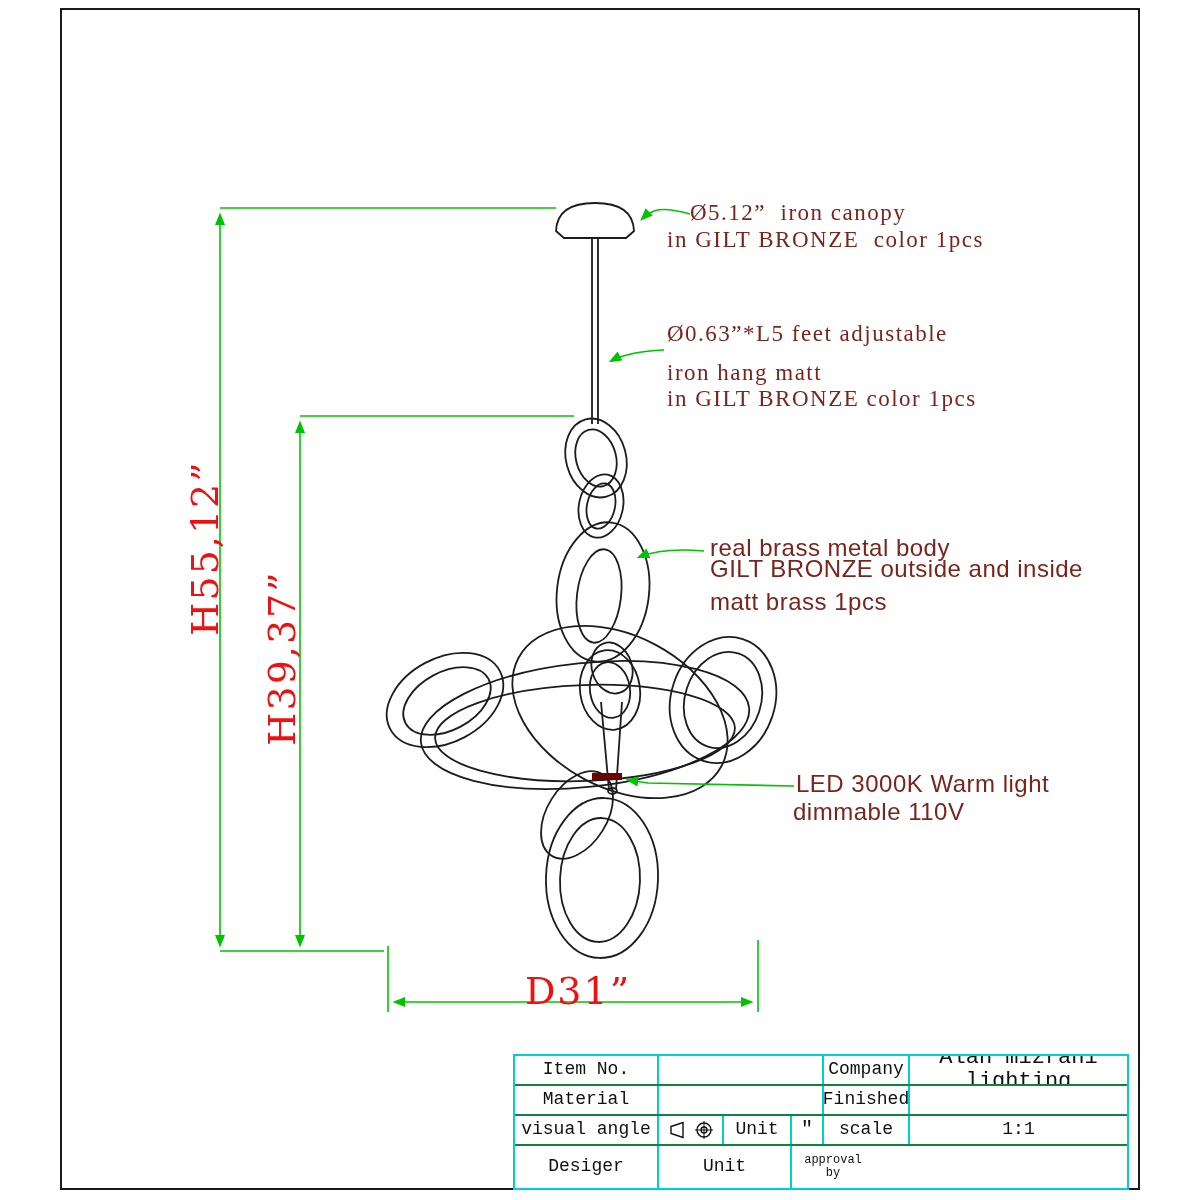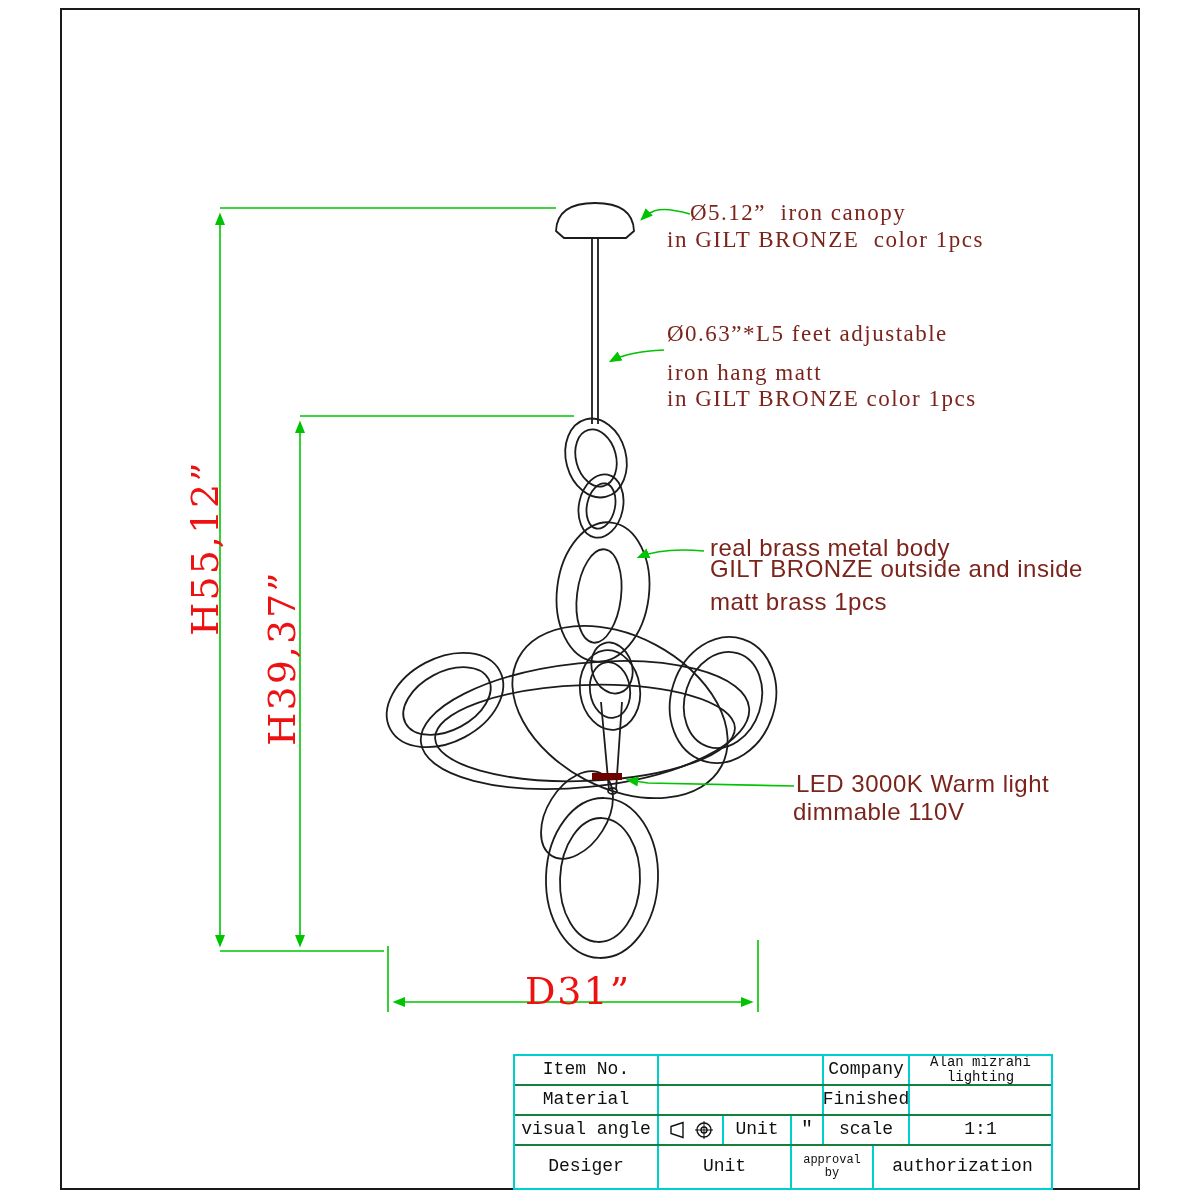--- a/index.html
+++ b/index.html
@@ -4,30 +4,30 @@
 <style>
   *{box-sizing:border-box;margin:0;padding:0}
   html,body{width:1200px;height:1200px;background:#fff;overflow:hidden}
   body{position:relative;font-family:"DejaVu Sans Mono",monospace;color:#111}
   .page-border{position:absolute;left:60px;top:8px;width:1080px;height:1182px;border:2px solid #1a1a1a}
   svg.draw{position:absolute;left:0;top:0;width:1200px;height:1200px}
   .ann{position:absolute;color:#7b241c;font-size:23px;letter-spacing:1.5px;white-space:pre;font-family:Liberation Serif, serif}
   .ann.serif{font-family:Liberation Sans, sans-serif;letter-spacing:.5px;font-size:24px}
   .dim{position:absolute;color:#ee1111;font-size:38px;letter-spacing:2px;font-family:"DejaVu Serif",serif;white-space:pre;transform:translate(-50%,-50%)}
   .dim.vert{transform:translate(-50%,-50%) rotate(-90deg)}
-  .tblock{position:absolute;left:513px;top:1054px;width:540px;height:136px;border:2px solid #00cfcf;background:#fff;font-family:"Liberation Mono",monospace;font-size:18px;color:#101010;display:flex;flex-direction:column}
+  .tblock{position:absolute;left:513px;top:1054px;width:616px;height:136px;border:2px solid #00cfcf;background:#fff;font-family:"Liberation Mono",monospace;font-size:18px;color:#101010;display:flex;flex-direction:column}
   .trow{display:flex;width:100%}
   .trow + .trow{border-top:2px solid #15803d}
   .r1{height:28px}.r2{height:30px}.r3{height:30px}.r4{flex:1}
   .tcell{display:flex;align-items:center;justify-content:center;border-right:2px solid #00cfcf;text-align:center;line-height:1.08;overflow:hidden;padding:0 2px}
   .tcell:last-child{border-right:none}
   .w144{flex:0 0 144px}.w165{flex:0 0 165px}.w86{flex:0 0 86px}.w65{flex:0 0 65px}
   .w68{flex:0 0 68px}.w32{flex:0 0 32px}.w133{flex:0 0 133px}.w82{flex:0 0 82px}
   .grow{flex:1}
-  .fs17{font-size:14px}.fs16{font-size:12px}.fs20{font-size:20px}
+  .fs17{font-size:22px}.fs16{font-size:12px}.fs20{font-size:20px}
   .sym{display:flex;gap:6px;align-items:center}
 </style>
 </head>
 <body>
 
 <div class="page-border"></div>
 
 <svg class="draw" viewBox="0 0 1200 1200">
   <defs>
     <marker id="arrG" viewBox="0 0 10 10" refX="8" refY="5" markerWidth="8" markerHeight="8" orient="auto-start-reverse">
@@ -135,15 +135,14 @@
     </div>
     <div class="tcell w68">Unit</div>
     <div class="tcell w32 fs20">″</div>
     <div class="tcell w86">scale</div>
     <div class="tcell grow">1:1</div>
   </div>
   <div class="trow r4">
     <div class="tcell w144">Desiger</div>
     <div class="tcell w133">Unit</div>
     <div class="tcell w82 fs16">approval by</div>
-    <div class="tcell grow">authorization</div>
   </div>
 </div>
 
 </body></html>

